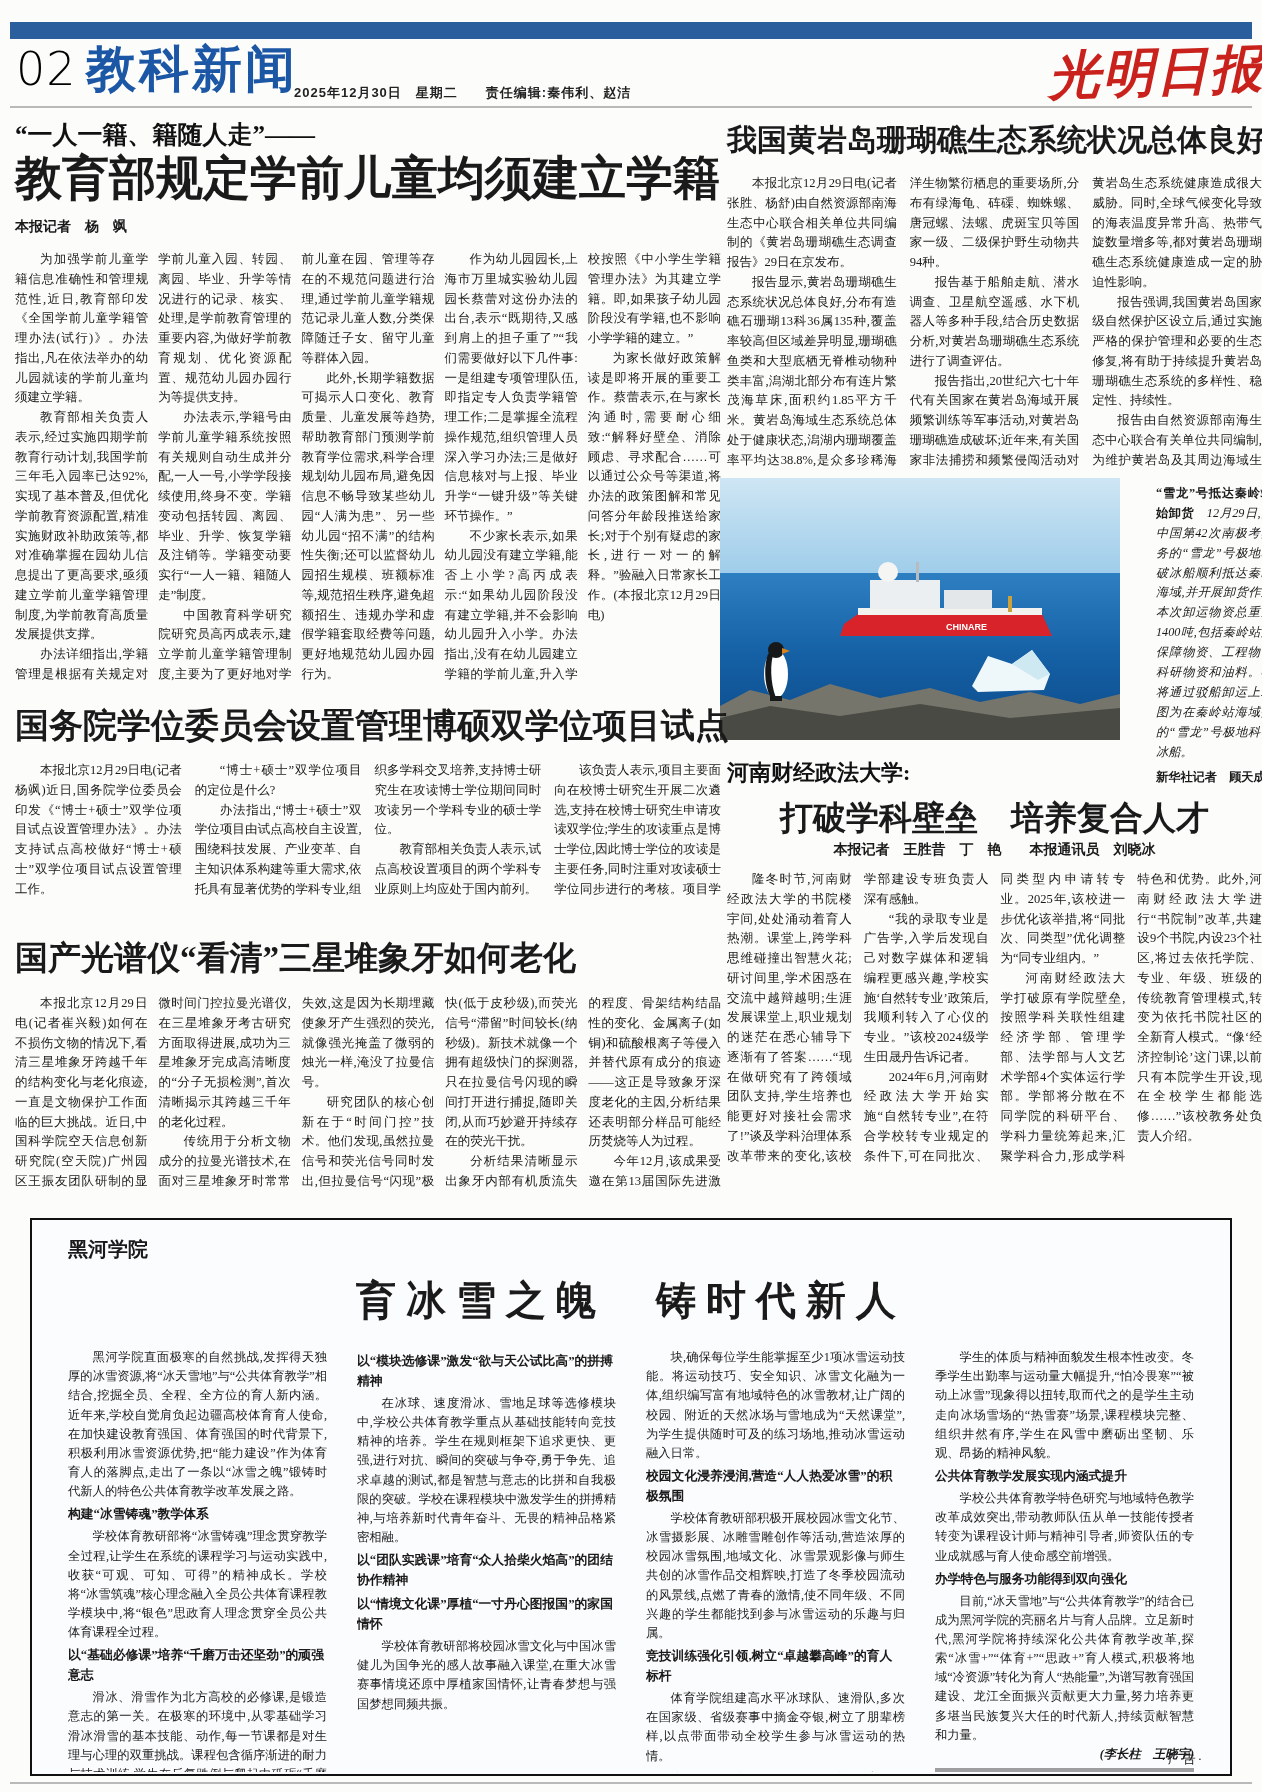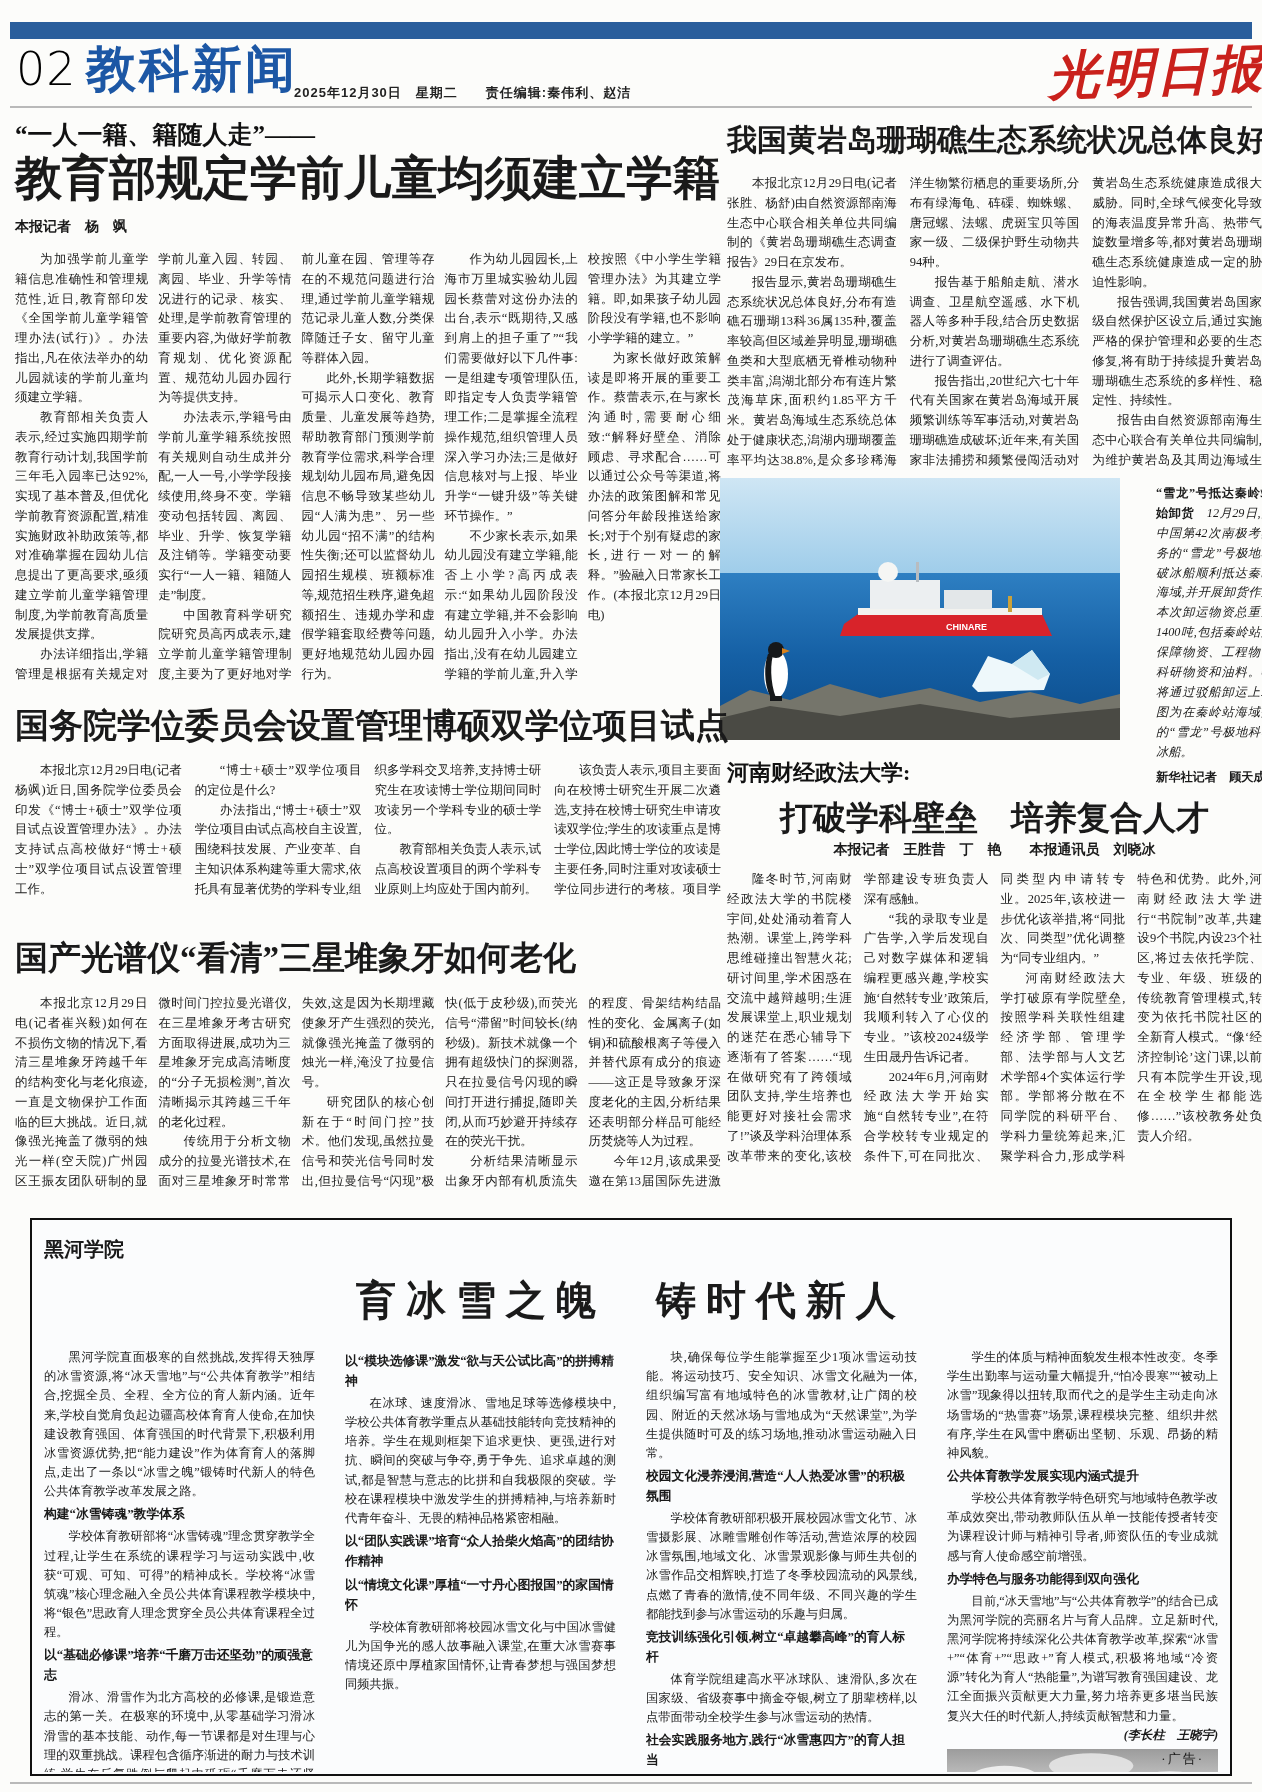--- a/index.html
+++ b/index.html
@@ -49,21 +49,21 @@
   #spectro .headline{font-size:33px;font-weight:900;white-space:nowrap;}
   #spectro .colbody{margin-top:13px;height:198px;column-count:5;column-gap:11px;}
   
   #henan{left:727px;top:758px;width:535px;}
   #henan .kicker{font-size:22px;}
   #henan .headline{font-size:33px;font-weight:900;text-align:center;margin-top:8px;white-space:nowrap;}
   #henan .byline{text-align:center;margin-top:0;}
   #henan .colbody{margin-top:11px;height:302px;column-count:4;column-gap:12px;}
   
   #ad-box{left:30px;top:1218px;width:1202px;height:558px;border:2px solid #111;
-    background:#fbfcfd;box-sizing:border-box;padding:16px 12px;}
+    background:#fbfcfd;box-sizing:border-box;padding:16px 36px;}
   #ad-school{font-size:20px;font-weight:700;font-family:"Liberation Sans","DejaVu Sans",sans-serif;}
   #ad-title{font-size:40px;font-weight:900;text-align:center;letter-spacing:10px;margin-top:10px;}
   #ad-cols{display:flex;gap:30px;margin-top:20px;height:424px;overflow:hidden;}
   .ad-col{flex:1 1 0;font-size:12.3px;line-height:1.56;text-align:justify;overflow:hidden;}
   .ad-col p{text-indent:2em;margin:0;}
   .ad-col h5{font-size:12.8px;font-weight:700;margin:4px 0 2px 0;text-align:left;}
   .ad-sig{text-align:right;font-weight:700;font-style:italic;margin:4px 8px 6px 0;}
   #campus-photo{width:100%;height:118px;display:block;margin-top:4px;}
   #ad-mark{position:absolute;right:26px;bottom:6px;font-size:13px;letter-spacing:2px;}
 </style>
@@ -162,21 +162,21 @@
       <p>“博士+硕士”双学位项目的定位是什么?</p>
       <p>办法指出,“博士+硕士”双学位项目由试点高校自主设置,围绕科技发展、产业变革、自主知识体系构建等重大需求,依托具有显著优势的学科专业,组织多学科交叉培养,支持博士研究生在攻读博士学位期间同时攻读另一个学科专业的硕士学位。</p>
       <p>教育部相关负责人表示,试点高校设置项目的两个学科专业原则上均应处于国内前列。</p>
       <p>该负责人表示,项目主要面向在校博士研究生开展二次遴选,支持在校博士研究生申请攻读双学位;学生的攻读重点是博士学位,因此博士学位的攻读是主要任务,同时注重对攻读硕士学位同步进行的考核。项目学生在获得博士学位的同时,可申请另一个学科专业的硕士学位,满足两个学位的要求时,方可获得硕士学位。</p>
     </div>
 </div>
 
 <div class="abs" id="spectro">
   <h2 class="headline">国产光谱仪“看清”三星堆象牙如何老化</h2>
   <div class="colbody">
-      <p>本报北京12月29日电(记者崔兴毅)如何在不损伤文物的情况下,看清三星堆象牙跨越千年的结构变化与老化痕迹,一直是文物保护工作面临的巨大挑战。近日,就像强光掩盖了微弱的烛光一样(空天院)广州园区王振友团队研制的显微时间门控拉曼光谱仪,在三星堆象牙考古研究方面取得进展,成功为三星堆象牙完成高清晰度的“分子无损检测”,首次清晰揭示其跨越三千年的老化过程。</p>
+      <p>本报北京12月29日电(记者崔兴毅)如何在不损伤文物的情况下,看清三星堆象牙跨越千年的结构变化与老化痕迹,一直是文物保护工作面临的巨大挑战。近日,中国科学院空天信息创新研究院(空天院)广州园区王振友团队研制的显微时间门控拉曼光谱仪,在三星堆象牙考古研究方面取得进展,成功为三星堆象牙完成高清晰度的“分子无损检测”,首次清晰揭示其跨越三千年的老化过程。</p>
       <p>传统用于分析文物成分的拉曼光谱技术,在面对三星堆象牙时常常失效,这是因为长期埋藏使象牙产生强烈的荧光,就像强光掩盖了微弱的烛光一样,淹没了拉曼信号。</p>
       <p>研究团队的核心创新在于“时间门控”技术。他们发现,虽然拉曼信号和荧光信号同时发出,但拉曼信号“闪现”极快(低于皮秒级),而荧光信号“滞留”时间较长(纳秒级)。新技术就像一个拥有超级快门的探测器,只在拉曼信号闪现的瞬间打开进行捕捉,随即关闭,从而巧妙避开持续存在的荧光干扰。</p>
       <p>分析结果清晰显示出象牙内部有机质流失的程度、骨架结构结晶性的变化、金属离子(如铜)和硫酸根离子等侵入并替代原有成分的痕迹——这正是导致象牙深度老化的主因,分析结果还表明部分样品可能经历焚烧等人为过程。</p>
       <p>今年12月,该成果受邀在第13届国际先进激光技术会议上进行报告,引起多国考古学专家的广泛关注。业界专家表示,该仪器在木乃伊等考古场景中能实现传统拉曼技术难以达到的光谱采集效果,并表达了合作意愿,希望加快其市场化推广,助力全球更多研究团队开展考古科学研究。</p>
     </div>
 </div>
 
 <div class="abs" id="henan">
   <div class="kicker">河南财经政法大学:</div>
   <h2 class="headline">打破学科壁垒　培养复合人才</h2>

